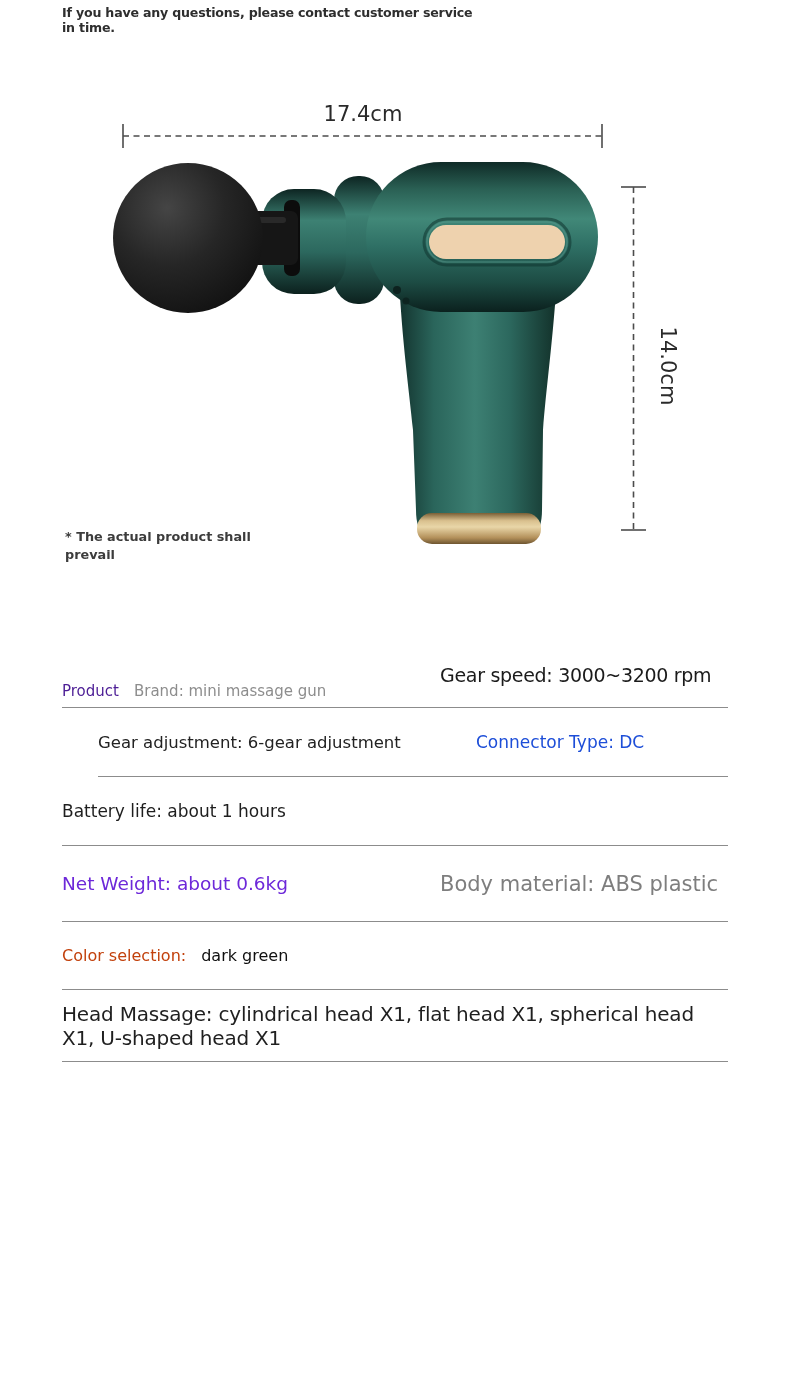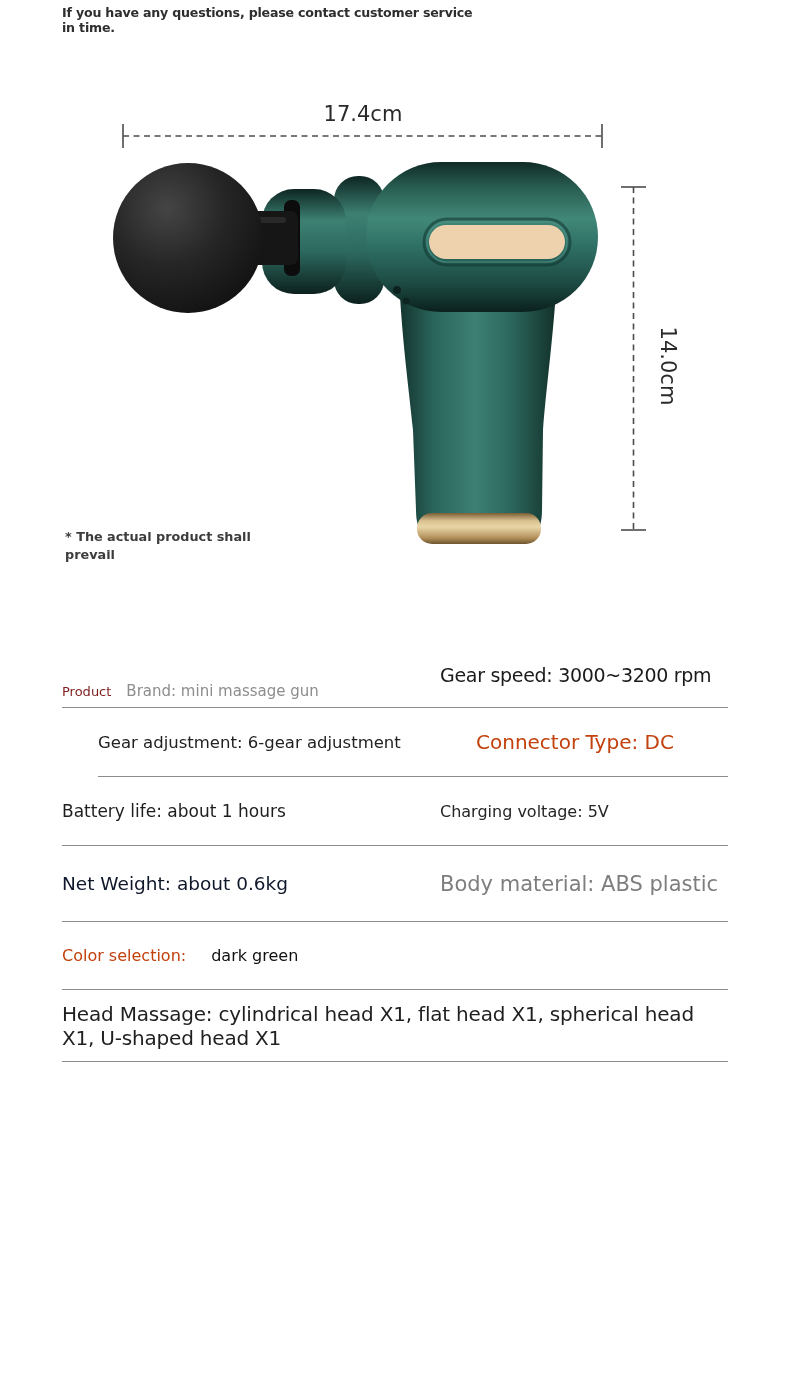--- a/index.html
+++ b/index.html
@@ -20,31 +20,31 @@
   .specs{position:absolute;left:62px;top:643px;width:666px;}
   .row{display:flex;align-items:center;border-bottom:1px solid #8c8c8c;box-sizing:border-box;}
   .r1{height:65px;}
   .r2{height:69px;margin-left:36px;}
   .r3{height:69px;}
   .r4{height:76px;}
   .r5{height:68px;}
   .r6{height:72px;}
   .cell-left{flex:0 0 378px;display:flex;align-items:baseline;}
   .cell-right{flex:1;}
-  .r1 .lbl{font-size:13px;color:#7f1d1d;}
+  .r1 .lbl{font-size:15px;color:#4c1d95;}
   .r1 .val{font-size:15px;color:#8d8d8d;margin-left:15px;margin-top:32px;}
   .r1 .cell-right{font-size:19px;color:#1b1b1b;letter-spacing:-0.3px;}
   .r2 .cell-left{font-size:16.5px;color:#222222;}
-  .r2 .cell-right{font-size:20px;color:#c2410c;}
+  .r2 .cell-right{font-size:17px;color:#1d4ed8;}
   .r3 .cell-left{font-size:17px;color:#1e1e1e;}
   .r3 .cell-right{font-size:16px;color:#262626;}
-  .r4 .cell-left{font-size:18.5px;color:#0f172a;}
+  .r4 .cell-left{font-size:18.5px;color:#6d28d9;}
   .r4 .cell-right{font-size:21px;color:#7e7e7e;}
   .r5 .lbl{font-size:16px;color:#c2410c;}
-  .r5 .val{font-size:16px;color:#101010;margin-left:25px;}
+  .r5 .val{font-size:16px;color:#101010;margin-left:15px;}
   .r6{font-size:20px;color:#1f1f1f;letter-spacing:-0.2px;}
 </style>
 </head>
 <body>
 
 <div class="page">
 
   <div class="notice">
     <div>If you have any questions, please contact customer service</div>
     <div>in time.</div>
@@ -147,21 +147,20 @@
       <div class="cell-right">Gear speed: 3000~3200 rpm</div>
     </div>
 
     <div class="row r2">
       <div class="cell-left">Gear adjustment: 6-gear adjustment</div>
       <div class="cell-right">Connector Type: DC</div>
     </div>
 
     <div class="row r3">
       <div class="cell-left">Battery life: about 1 hours</div>
-      <div class="cell-right">Charging voltage: 5V</div>
     </div>
 
     <div class="row r4">
       <div class="cell-left">Net Weight: about 0.6kg</div>
       <div class="cell-right">Body material: ABS plastic</div>
     </div>
 
     <div class="row r5">
       <div class="cell-left">
         <span class="lbl">Color selection:</span>

